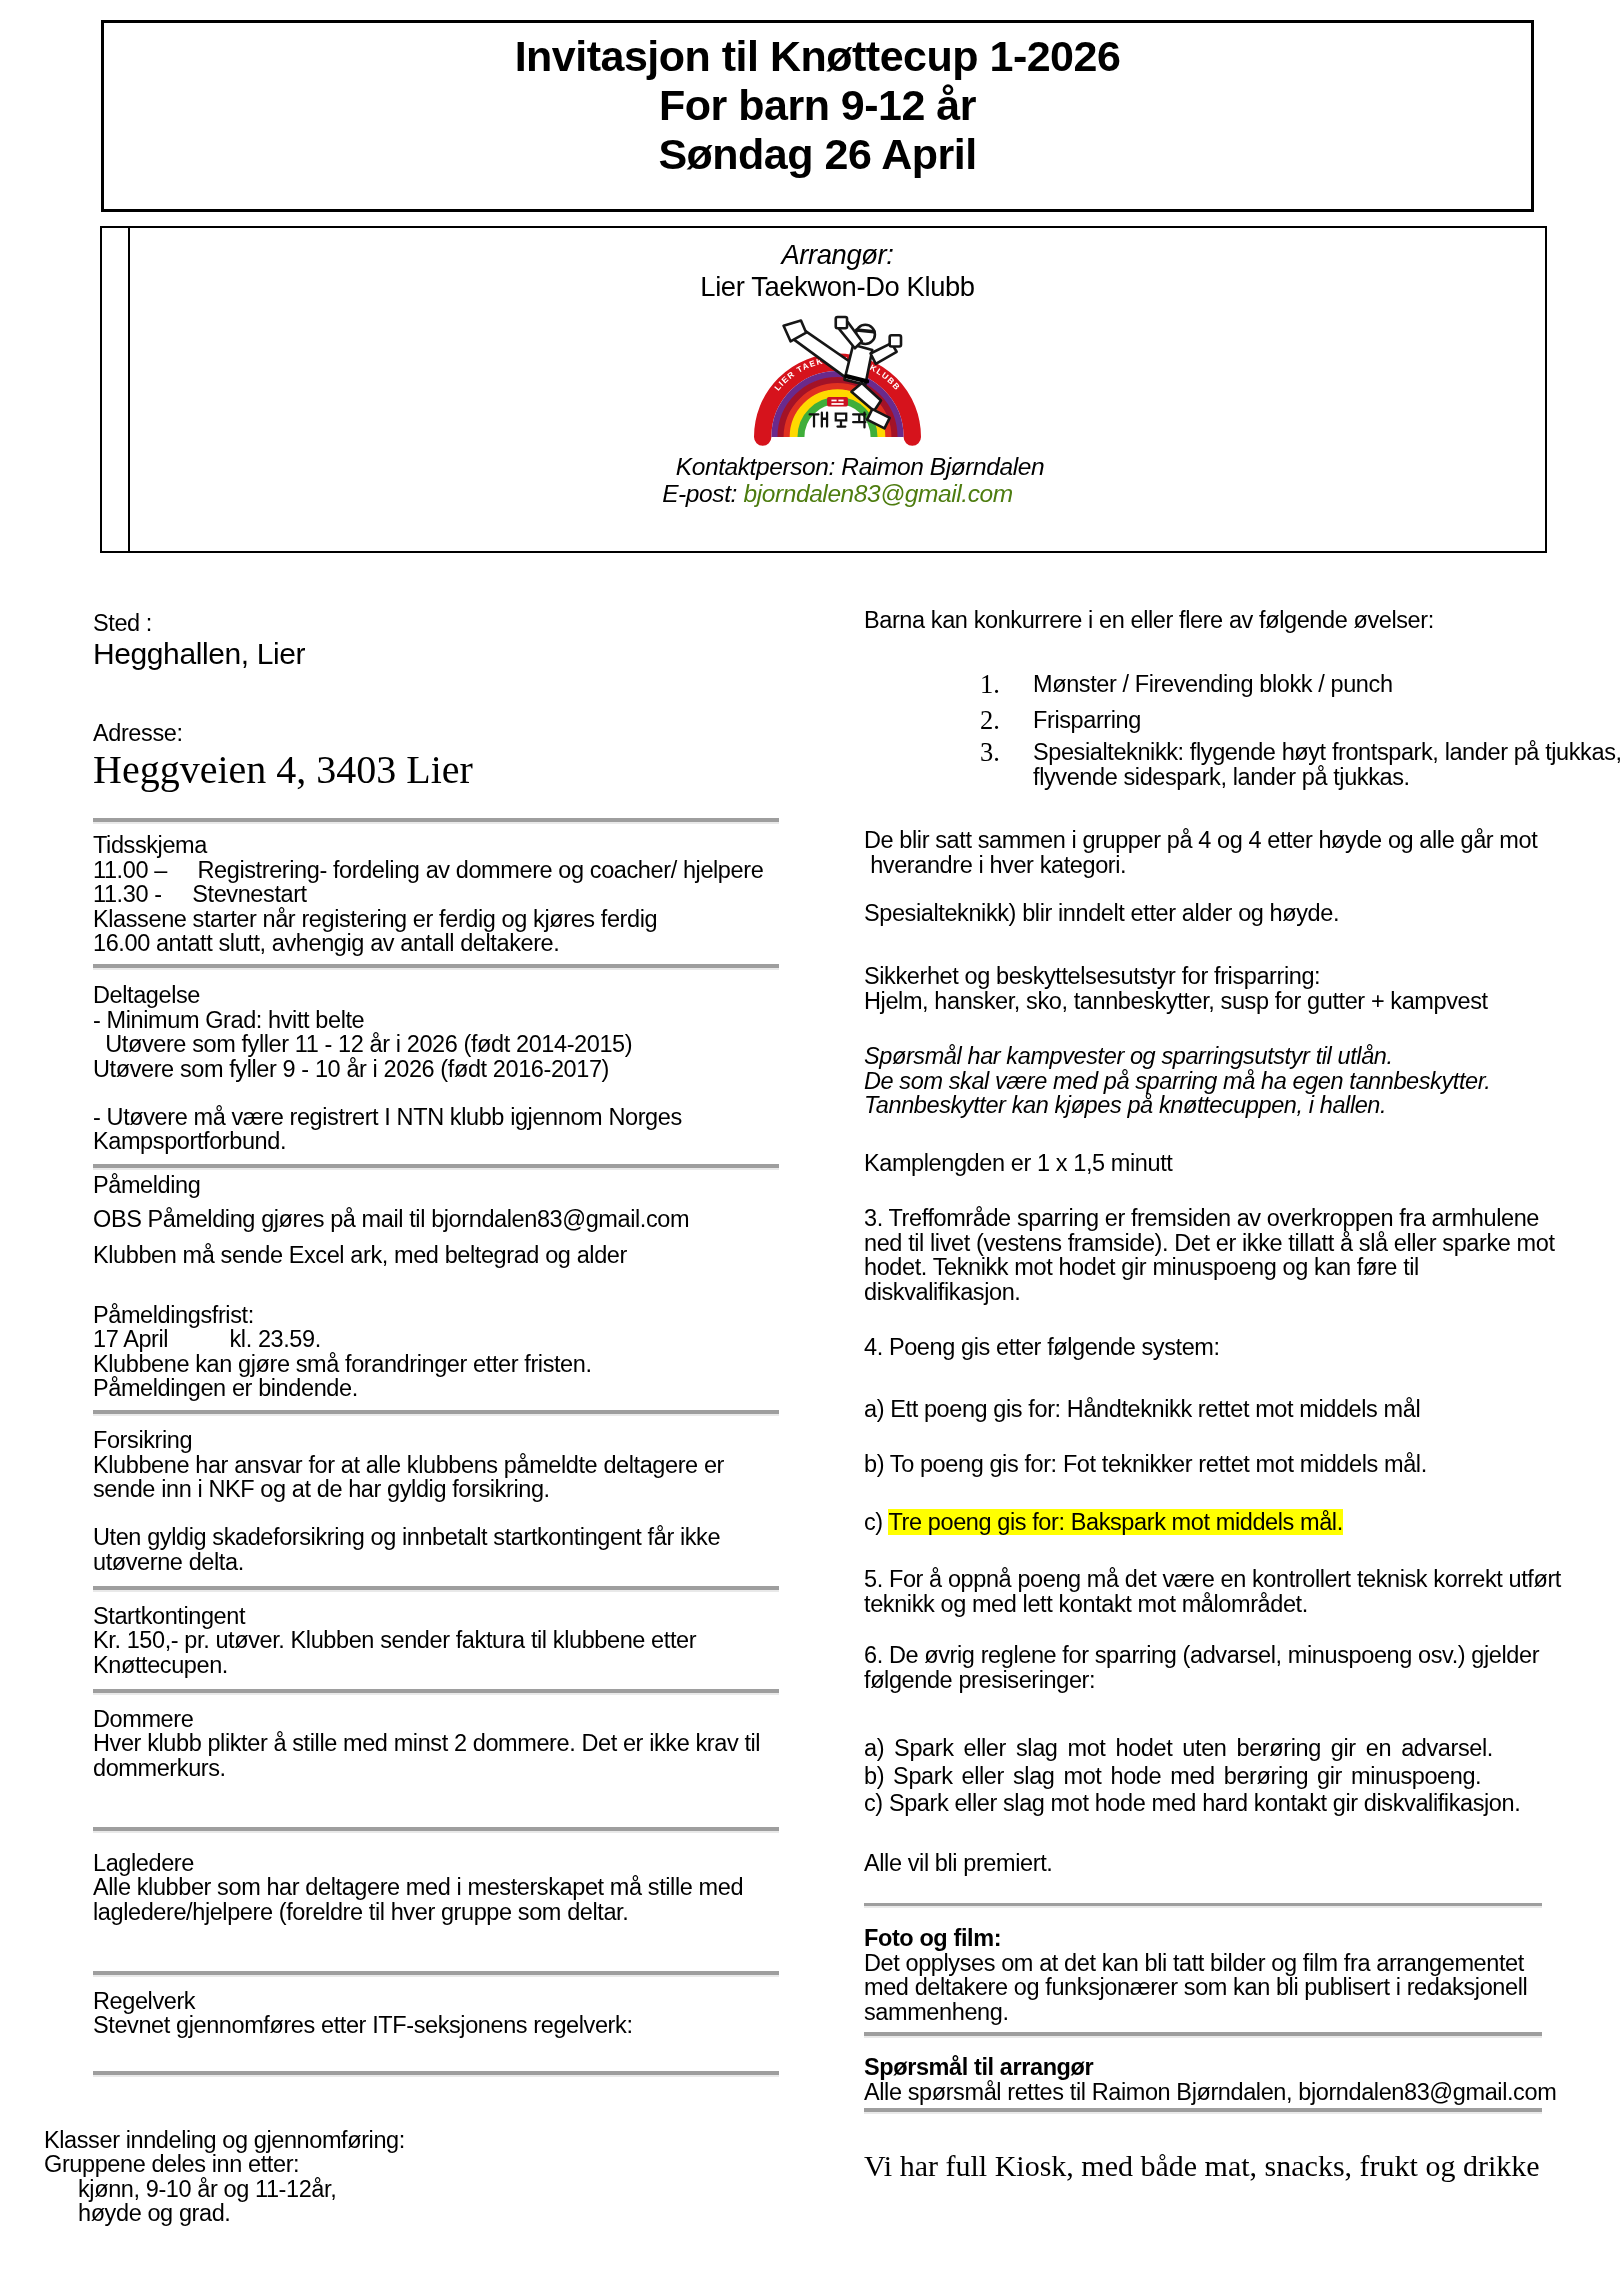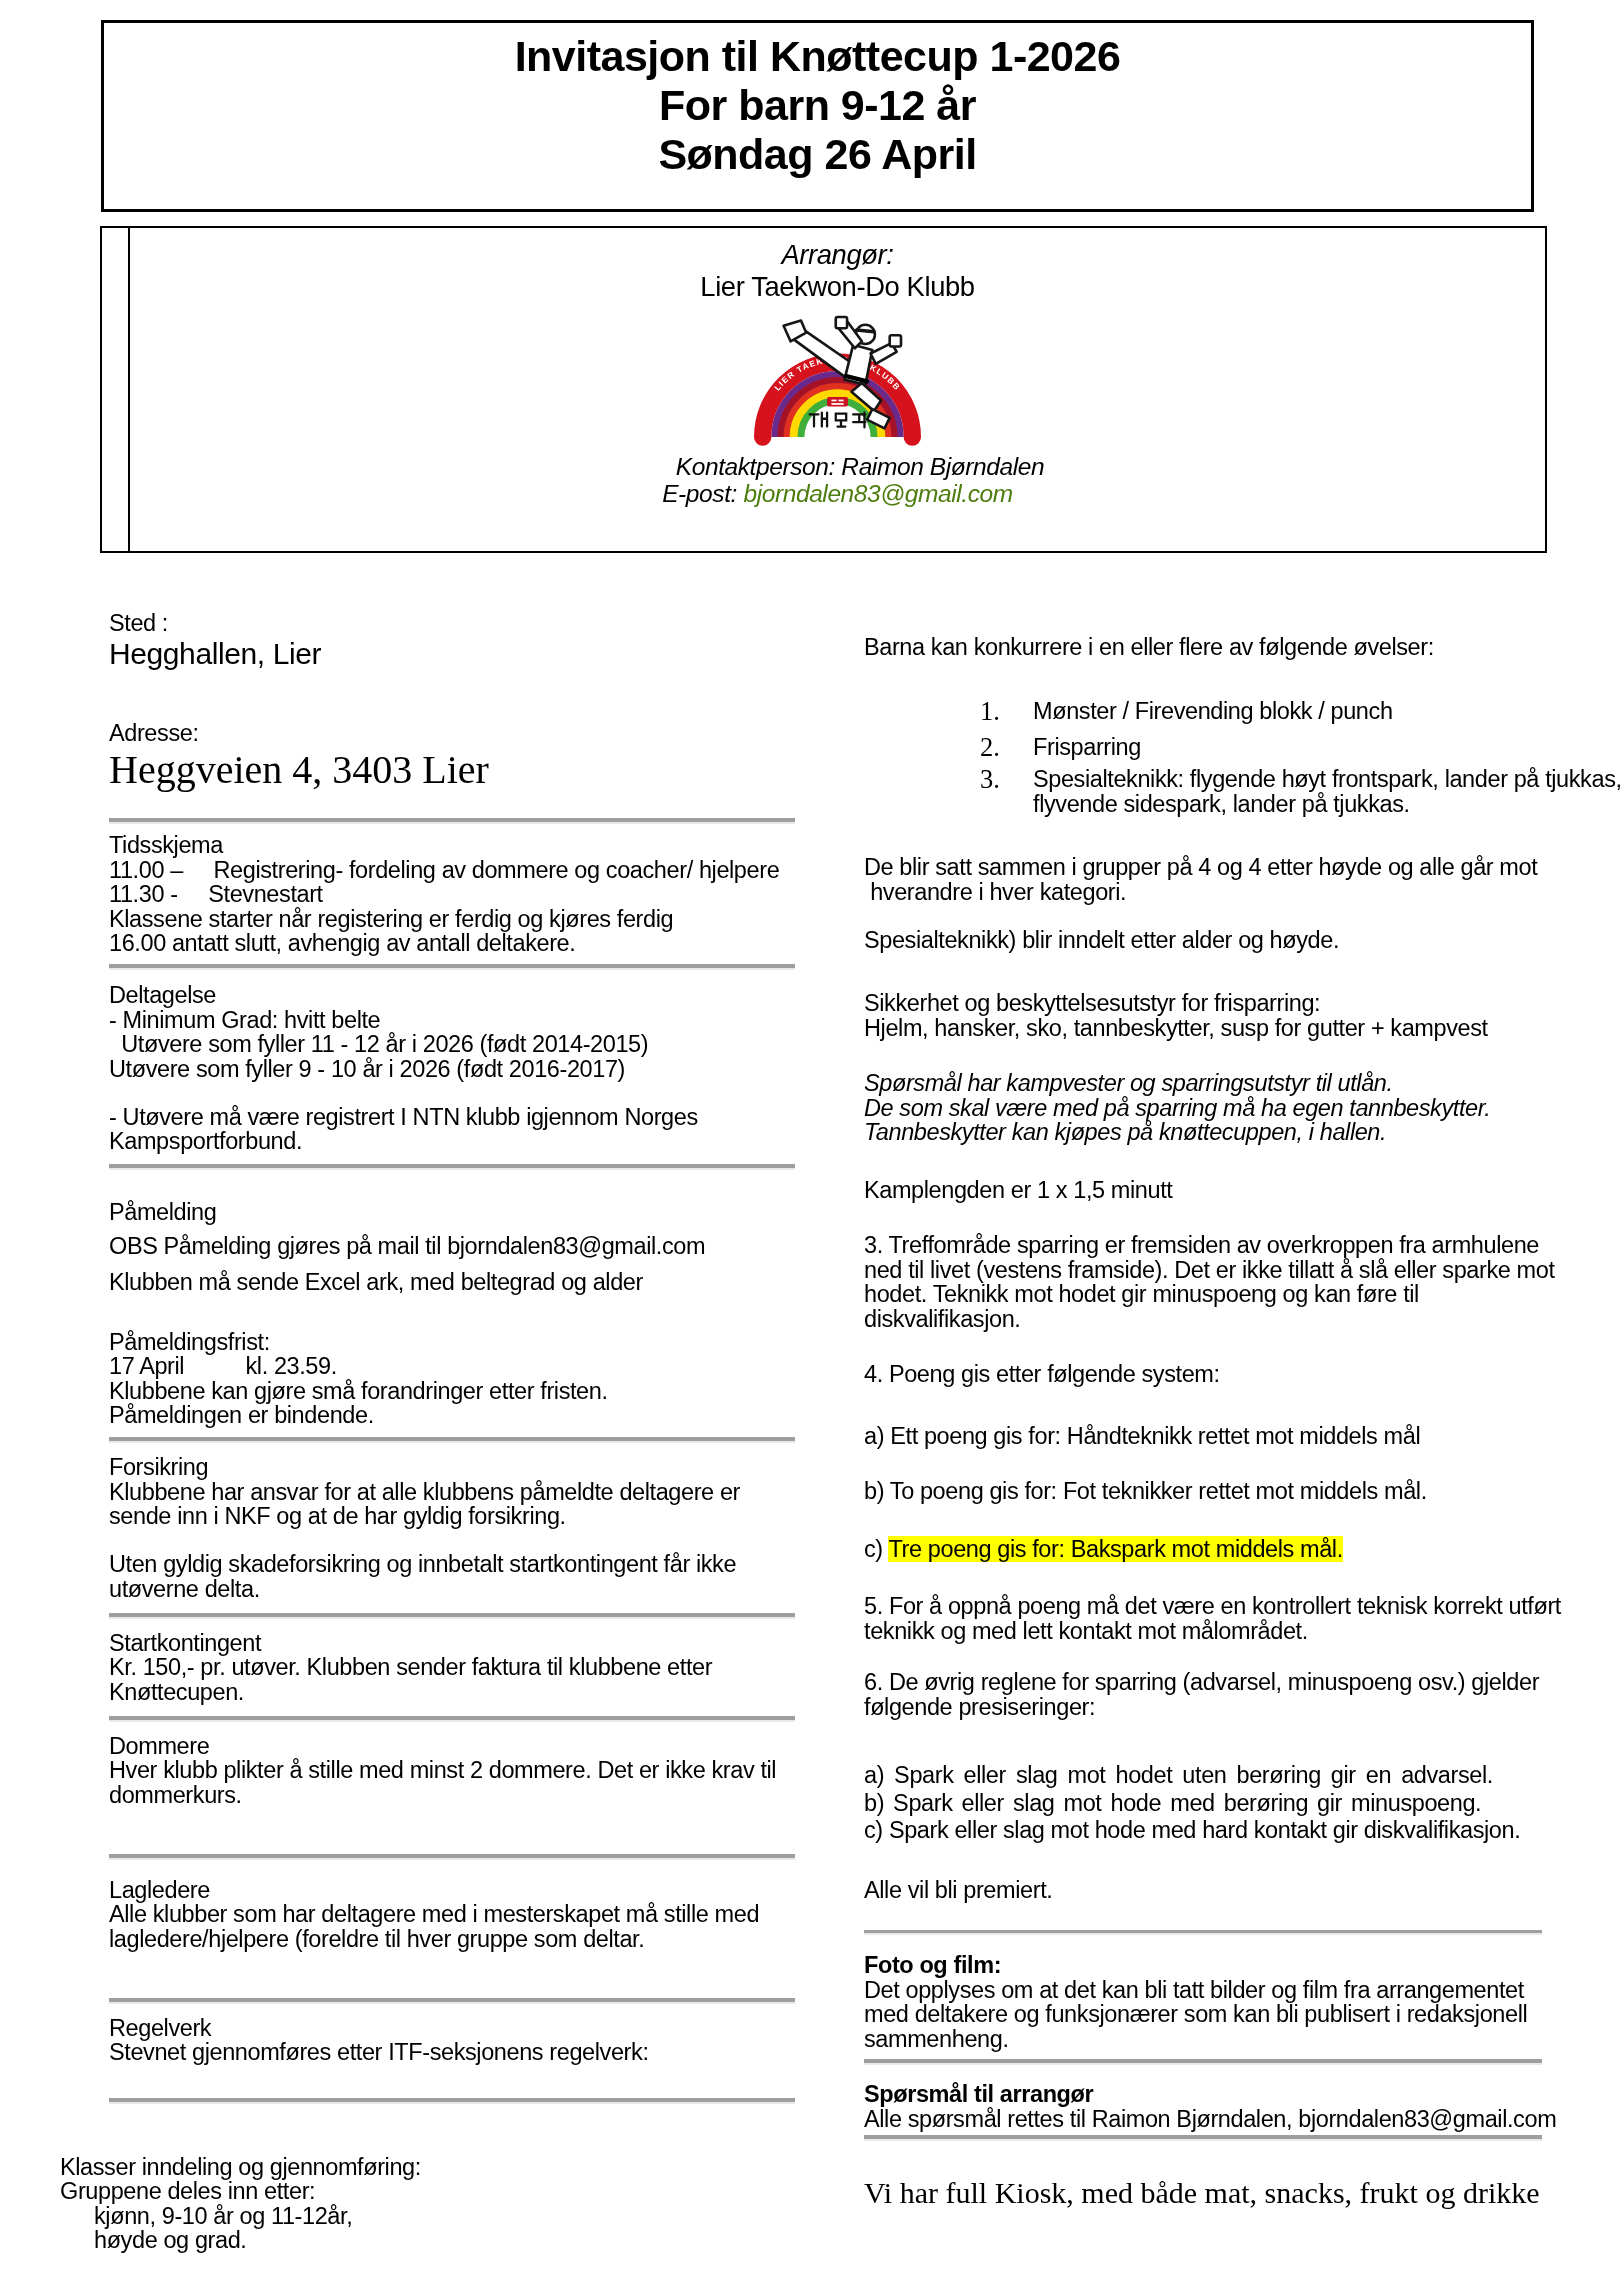--- a/index.html
+++ b/index.html
@@ -19,41 +19,41 @@
   .org-box{left:100px;top:226px;width:1443px;height:323px;border:2.9px solid #000;}
   .org-vline{position:absolute;left:25.5px;top:0;bottom:0;width:2.9px;background:#000;}
   .org-content{position:absolute;left:28px;right:0;top:0;bottom:0;text-align:center;}
   .org-label{font-style:italic;font-size:27.4px;line-height:29px;margin-top:11.8px;}
   .org-club{font-size:27.4px;line-height:31px;margin-top:2px;}
   .org-logo{margin-top:3.9px;}
   .org-contact{font-style:italic;font-size:24.5px;line-height:26.5px;margin-top:2px;padding-left:45px;}
   .org-epost{font-style:italic;font-size:24.5px;line-height:26.5px;}
   .email-link{color:#4d7c0f;}
   
-  .col-left{left:109px;top:605px;width:686px;}
+  .col-left{left:93px;top:605px;width:686px;}
   .col-right{left:864px;top:605px;width:678px;}
   .hr{height:3.9px;background:#9e9e9e;border-bottom:2.9px solid #e9e9e9;}
   .sted-label{font-size:23.5px;}
   .sted-value{font-size:30px;line-height:33px;}
   .adresse-value{font-size:40px;line-height:39px;}
   .kiosk{font-size:30px;line-height:33px;}
   .outdent{margin-left:-49px;}
   .indent35{margin-left:34px;}
   .hl{background:#ffff00;}
   .just-a{word-spacing:3.9px;}
   .just-b{word-spacing:2.9px;}
   .pres-line{line-height:27.4px;}
   
   .olist{padding-left:116px;}
   .olist-row{display:flex;}
   .olist-num{width:53px;flex:0 0 53px;font-family:"Liberation Serif","DejaVu Serif",serif;font-size:26.5px;letter-spacing:0;}
   .olist-wrap{margin-left:169px;}
   
   .mt2{margin-top:2px;}.mt4{margin-top:3.9px;}.mt6{margin-top:5.9px;}.mt8{margin-top:7.8px;}
-  .mt10{margin-top:9.8px;}.mt12{margin-top:11.8px;}.mt14{margin-top:13.7px;}.mt16{margin-top:30px;}
+  .mt10{margin-top:9.8px;}.mt12{margin-top:11.8px;}.mt14{margin-top:13.7px;}.mt16{margin-top:3px;}
   .mt18{margin-top:17.6px;}.mt24{margin-top:23.5px;}.mt28{margin-top:27.4px;}.mt30{margin-top:29px;}
   .mt32{margin-top:31px;}.mt34{margin-top:33px;}.mt36{margin-top:35px;}.mt38{margin-top:37px;}
   .mt40{margin-top:39px;}.mt44{margin-top:43px;}.mt48{margin-top:47px;}.mt52{margin-top:51px;}
 </style>
 </head>
 <body>
 
 <div class="abs title-box">
   <div class="title-line title-pad">Invitasjon til Knøttecup 1-2026</div>
   <div class="title-line">For barn 9-12 år</div>

